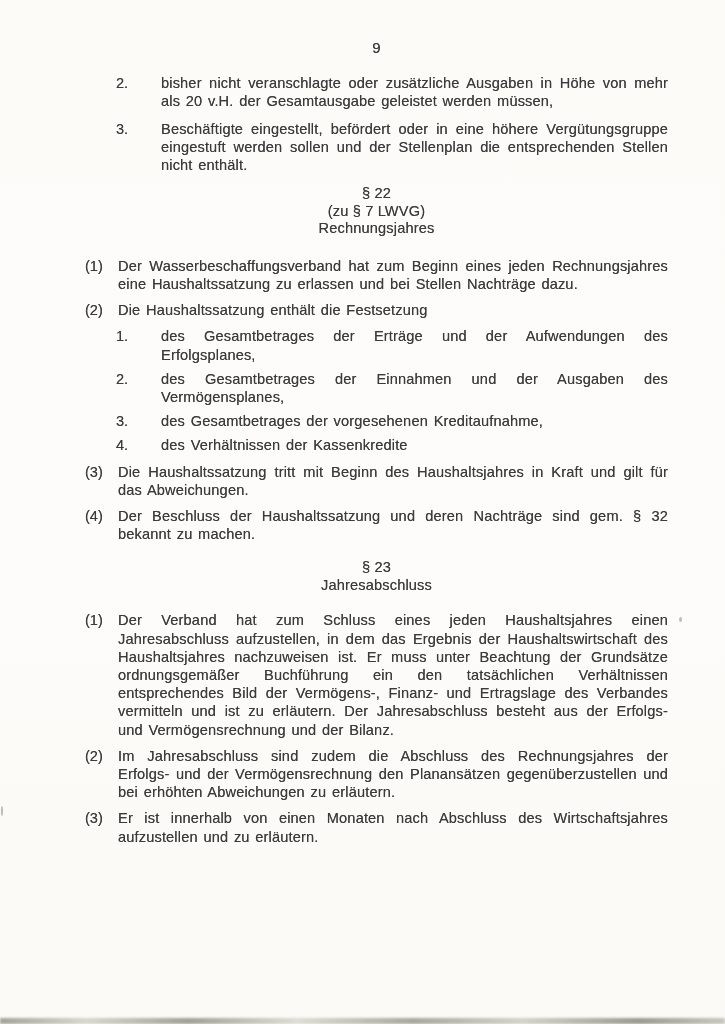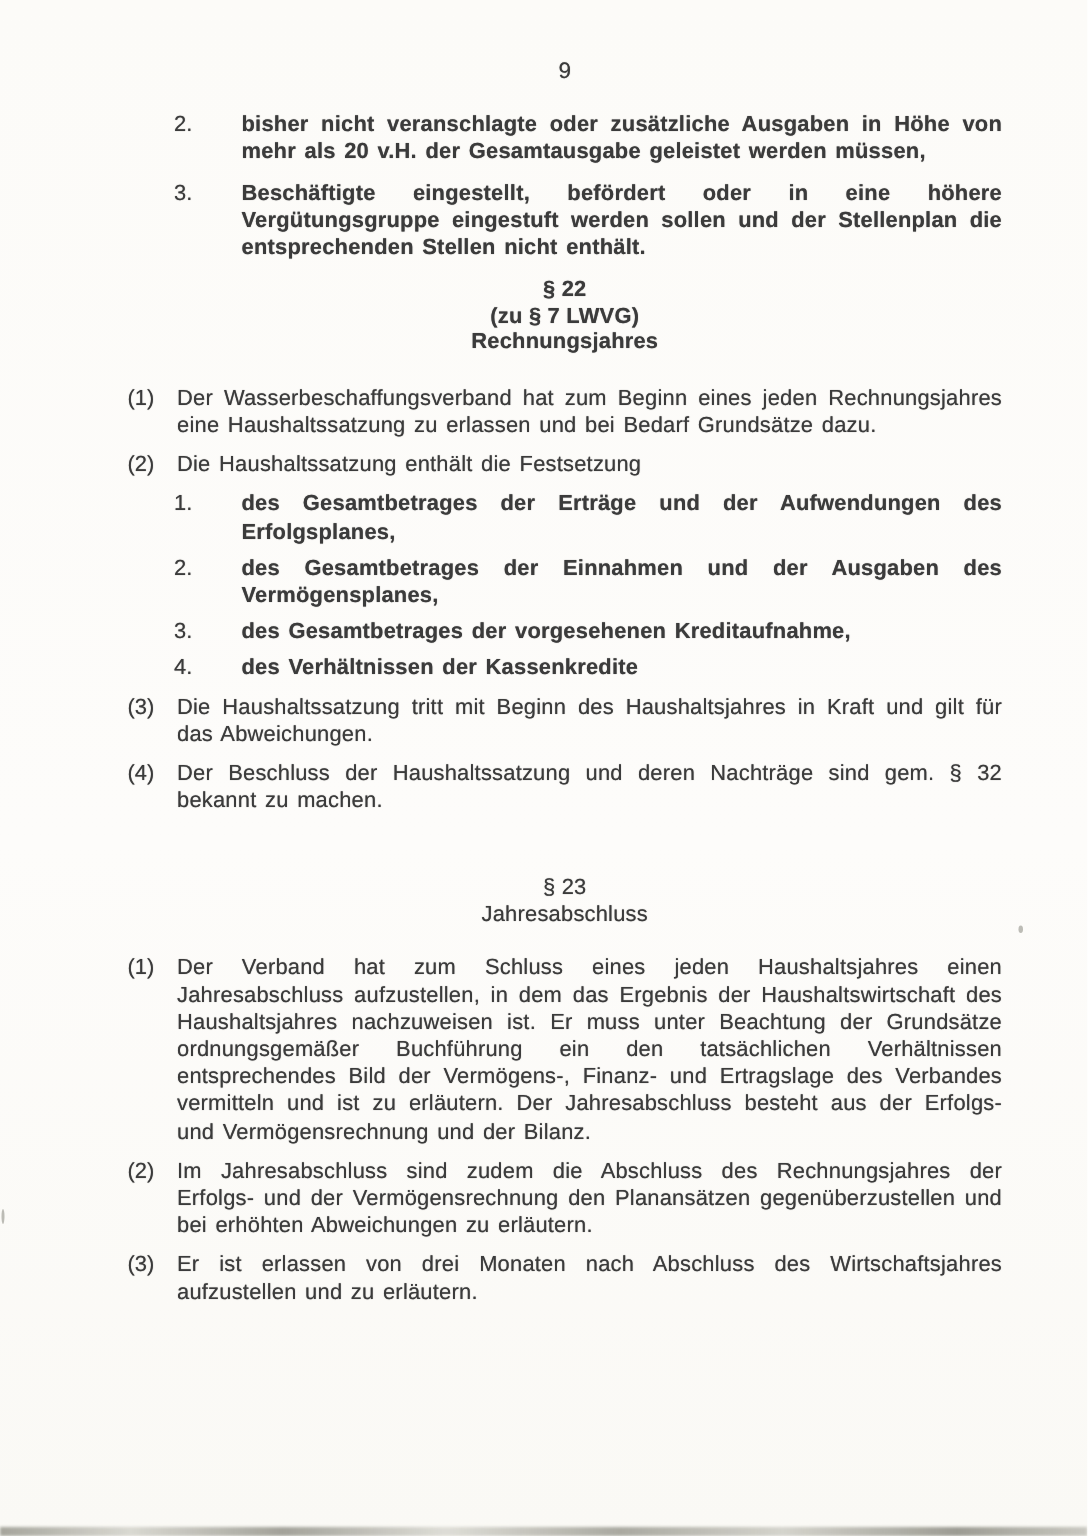--- a/index.html
+++ b/index.html
@@ -26,36 +26,36 @@
     text-align: center;
     font-size: 15px;
   }
   
   .list-item {
     display: flex;
     margin-left: 31px;
     margin-bottom: 9px;
   }
   .list-item .marker { flex: none; width: 45px; }
-  .list-item .text  { flex: 1; text-align: justify; word-spacing: 1.5px; letter-spacing: 0.15px; font-weight: bold; }
+  .list-item .text  { flex: 1; text-align: justify; word-spacing: 1.5px; letter-spacing: 0.15px; }
   
   .para {
     display: flex;
     margin-bottom: 8px;
   }
   .para .marker { flex: none; width: 33px; }
   .para .text  { flex: 1; text-align: justify; word-spacing: 1.5px; letter-spacing: 0.15px; }
   
   .section-heading {
     text-align: center;
     line-height: 17.5px;
     letter-spacing: 0.15px;
   }
-  .heading-22 { margin-top: 11px; margin-bottom: 19px; font-weight: bold; }
-  .heading-23 { margin-top: 41px; margin-bottom: 17px; }
+  .heading-22 { margin-top: 11px; margin-bottom: 19px; }
+  .heading-23 { margin-top: 16px; margin-bottom: 17px; }
   .sub-list { margin-top: 0; }
   .sub-list .list-item { margin-bottom: 6px; }
   .gap-after-sublist { margin-top: 8px; }
   
   .scan-edge {
     position: absolute;
     left: 0; right: 0; bottom: 0;
     height: 6px;
     background: linear-gradient(to right,
       rgba(95,95,82,0.55) 0%, rgba(140,140,125,0.30) 12%,
@@ -91,21 +91,21 @@
     </div>
 
     <div class="section-heading heading-22">
       <div>§ 22</div>
       <div>(zu § 7 LWVG)</div>
       <div>Rechnungsjahres</div>
     </div>
 
     <div class="para">
       <span class="marker">(1)</span>
-      <div class="text">Der Wasserbeschaffungsverband hat zum Beginn eines jeden Rechnungsjahres eine Haushaltssatzung zu erlassen und bei Bedarf Grundsätze dazu.</div>
+      <div class="text">Der Wasserbeschaffungsverband hat zum Beginn eines jeden Rechnungsjahres eine Haushaltssatzung zu erlassen und bei Stellen Nachträge dazu.</div>
     </div>
     <div class="para">
       <span class="marker">(2)</span>
       <div class="text">Die Haushaltssatzung enthält die Festsetzung</div>
     </div>
 
     <div class="sub-list">
       <div class="list-item">
         <span class="marker">1.</span>
         <div class="text">des Gesamtbetrages der Erträge und der Aufwendungen des Erfolgsplanes,</div>
@@ -141,21 +141,21 @@
     <div class="para">
       <span class="marker">(1)</span>
       <div class="text">Der Verband hat zum Schluss eines jeden Haushaltsjahres einen Jahresabschluss aufzustellen, in dem das Ergebnis der Haushaltswirtschaft des Haushaltsjahres nachzuweisen ist. Er muss unter Beachtung der Grundsätze ordnungsgemäßer Buchführung ein den tatsächlichen Verhältnissen entsprechendes Bild der Vermögens-, Finanz- und Ertragslage des Verbandes vermitteln und ist zu erläutern. Der Jahresabschluss besteht aus der Erfolgs- und Vermögensrechnung und der Bilanz.</div>
     </div>
     <div class="para">
       <span class="marker">(2)</span>
       <div class="text">Im Jahresabschluss sind zudem die Abschluss des Rechnungsjahres der Erfolgs- und der Vermögensrechnung den Planansätzen gegenüberzustellen und bei erhöhten Abweichungen zu erläutern.</div>
     </div>
     <div class="para">
       <span class="marker">(3)</span>
-      <div class="text">Er ist erlassen von drei Monaten nach Abschluss des Wirtschaftsjahres aufzustellen und zu erläutern.</div>
+      <div class="text">Er ist innerhalb von einen Monaten nach Abschluss des Wirtschaftsjahres aufzustellen und zu erläutern.</div>
     </div>
 
   </div>
 
   <div class="speck speck-1"></div>
   <div class="speck speck-2"></div>
   <div class="scan-edge"></div>
 </div>
 
 </body></html>

